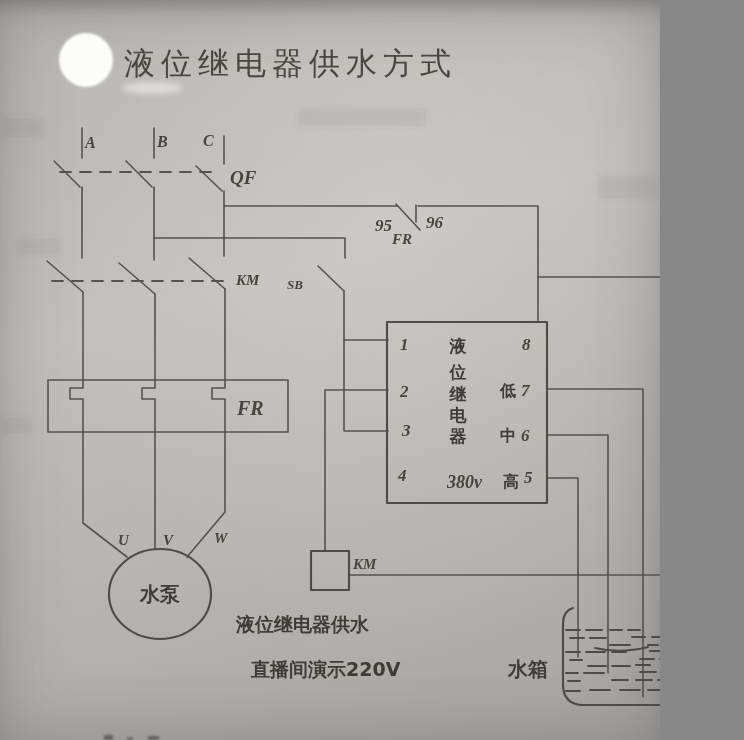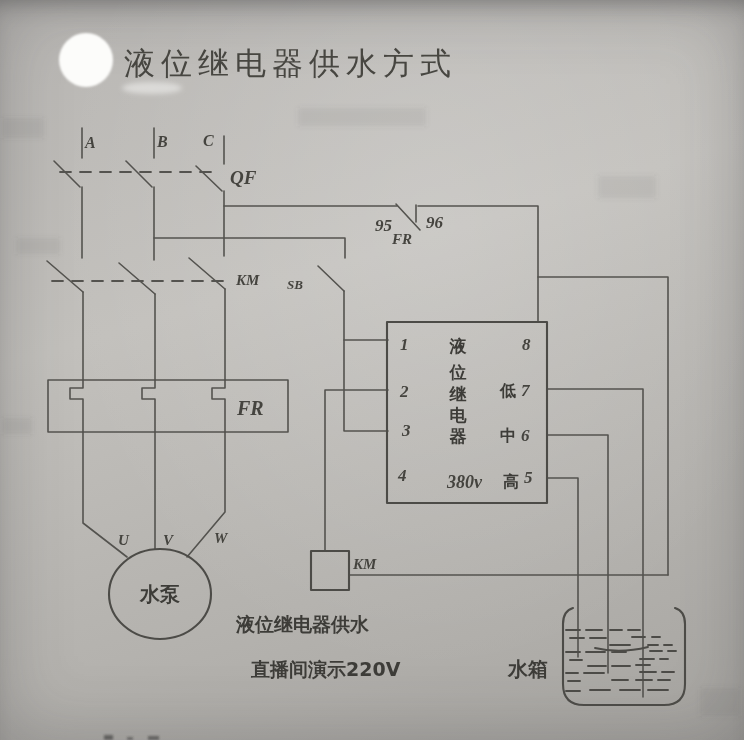--- a/index.html
+++ b/index.html
@@ -1,22 +1,23 @@
 <!DOCTYPE html>
 <html><head>
 <meta charset="utf-8">
 <style>
   html,body{margin:0;padding:0;background:#888;}
   .page{
-    position:relative;width:744px;height:740px;overflow:hidden;
+    position:relative;width:632px;height:740px;overflow:hidden;
     background:
       radial-gradient(ellipse at 58% 30%, rgba(255,255,255,0.16), rgba(255,255,255,0) 62%),
       linear-gradient(163deg,#b8b6b3 0%,#c2c0bc 38%,#b4b2ae 72%,#a7a5a1 100%);
     box-shadow: inset 0 0 70px rgba(50,50,55,0.28), inset 0 16px 22px -14px rgba(40,40,40,0.4);
     font-family:"Liberation Sans",sans-serif;
+    padding-left:28px;
   }
   svg{position:absolute;left:0;top:0;}
   .wire{stroke:#54534f;stroke-width:1.6;fill:none;stroke-linecap:round;stroke-linejoin:round;}
   .wire2{stroke:#4c4b47;stroke-width:2.1;fill:none;stroke-linecap:round;stroke-linejoin:round;}
   .dash{stroke-dasharray:11 9;stroke-width:1.8;}
   .water{stroke:#4c4b47;stroke-width:1.9;fill:none;stroke-linecap:round;}
   .lab{font-family:"Liberation Serif","DejaVu Serif",serif;font-style:italic;font-weight:bold;fill:#45443f;}
   .cjk{font-family:"DejaVu Sans","Liberation Sans",sans-serif;font-weight:bold;fill:#3d3c38;}
   .title-t{font-family:"DejaVu Serif","Liberation Serif",serif;fill:#474641;letter-spacing:6px;}
   .ghost{fill:rgba(75,75,82,0.09);}

